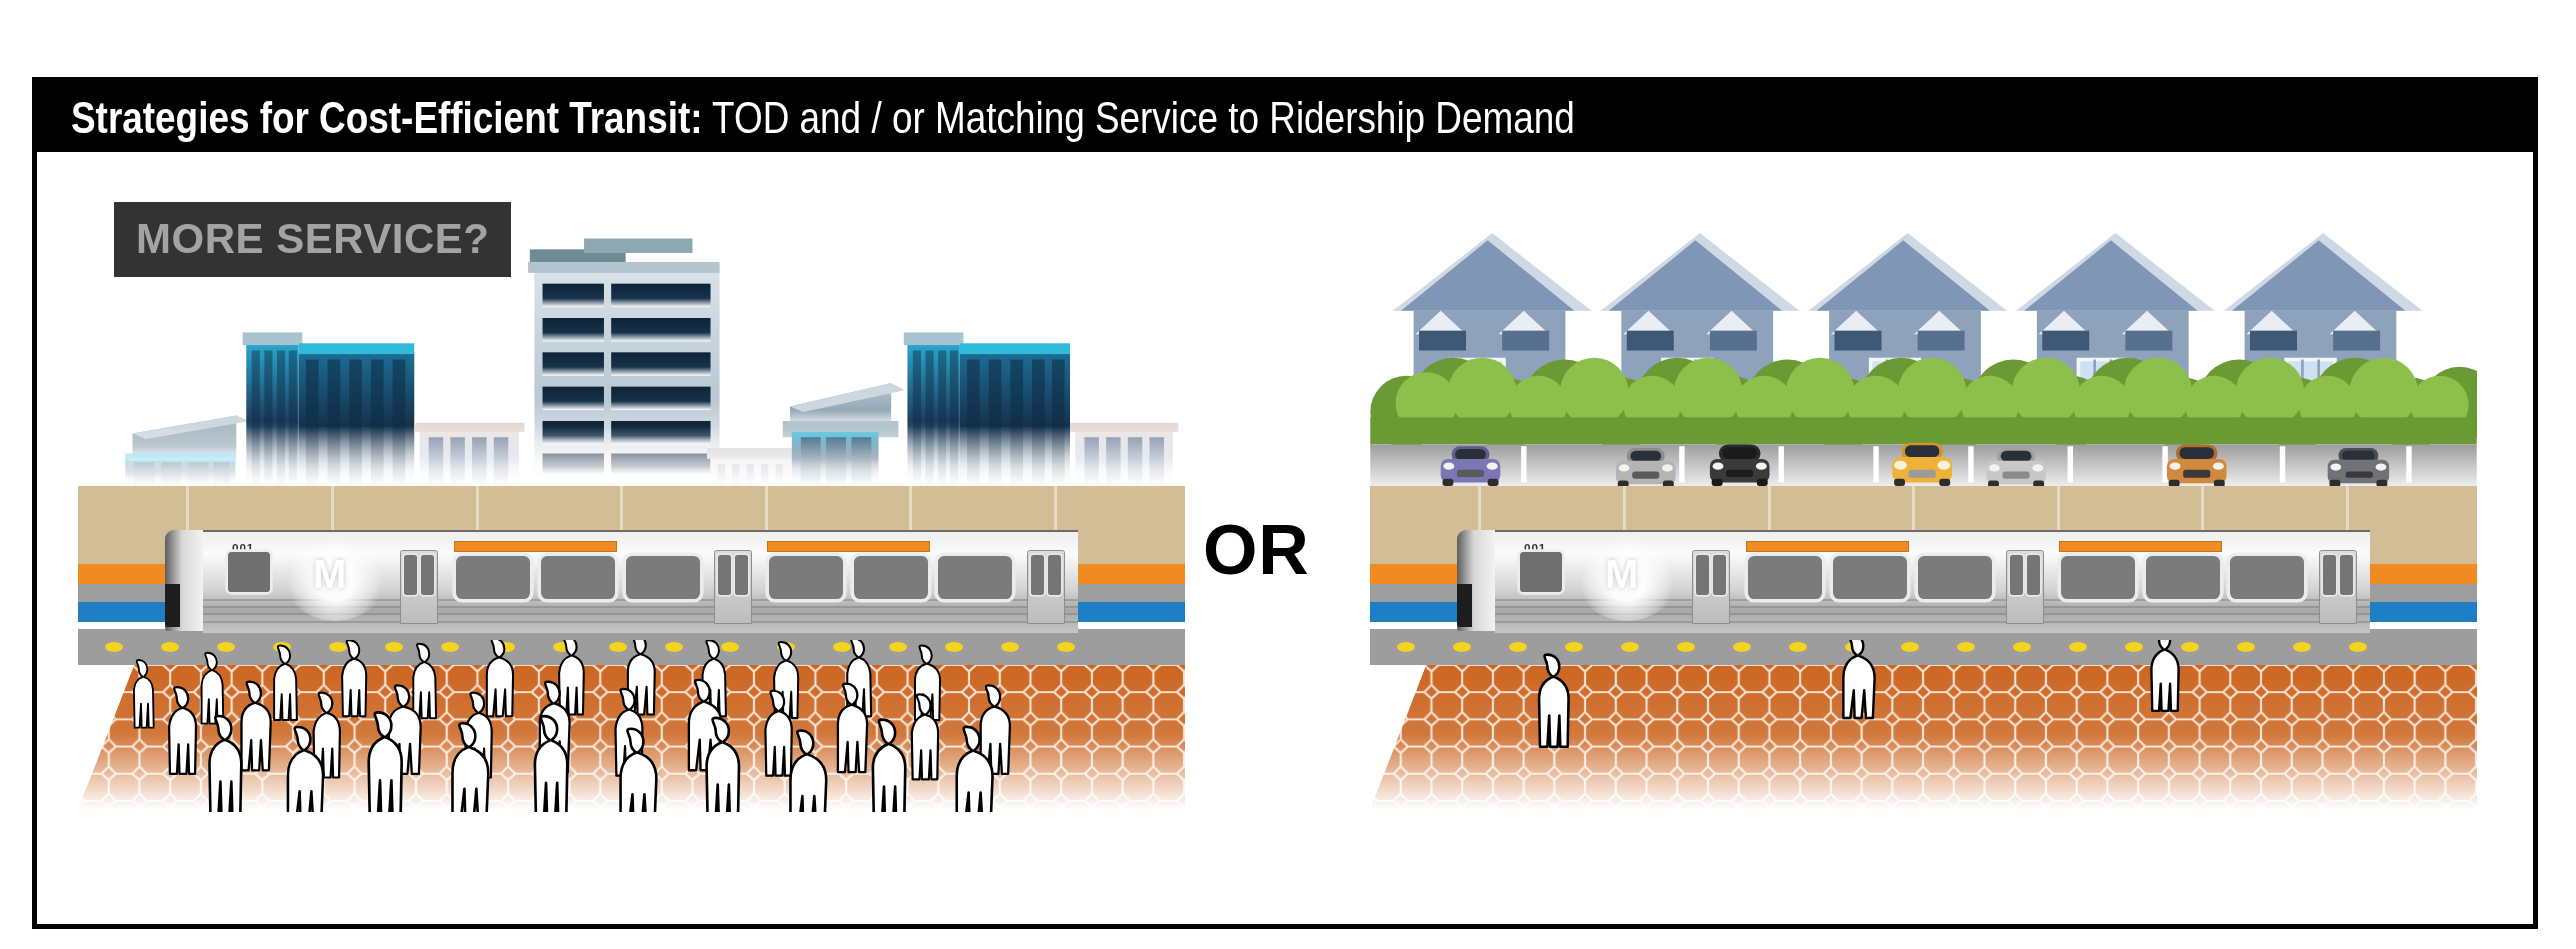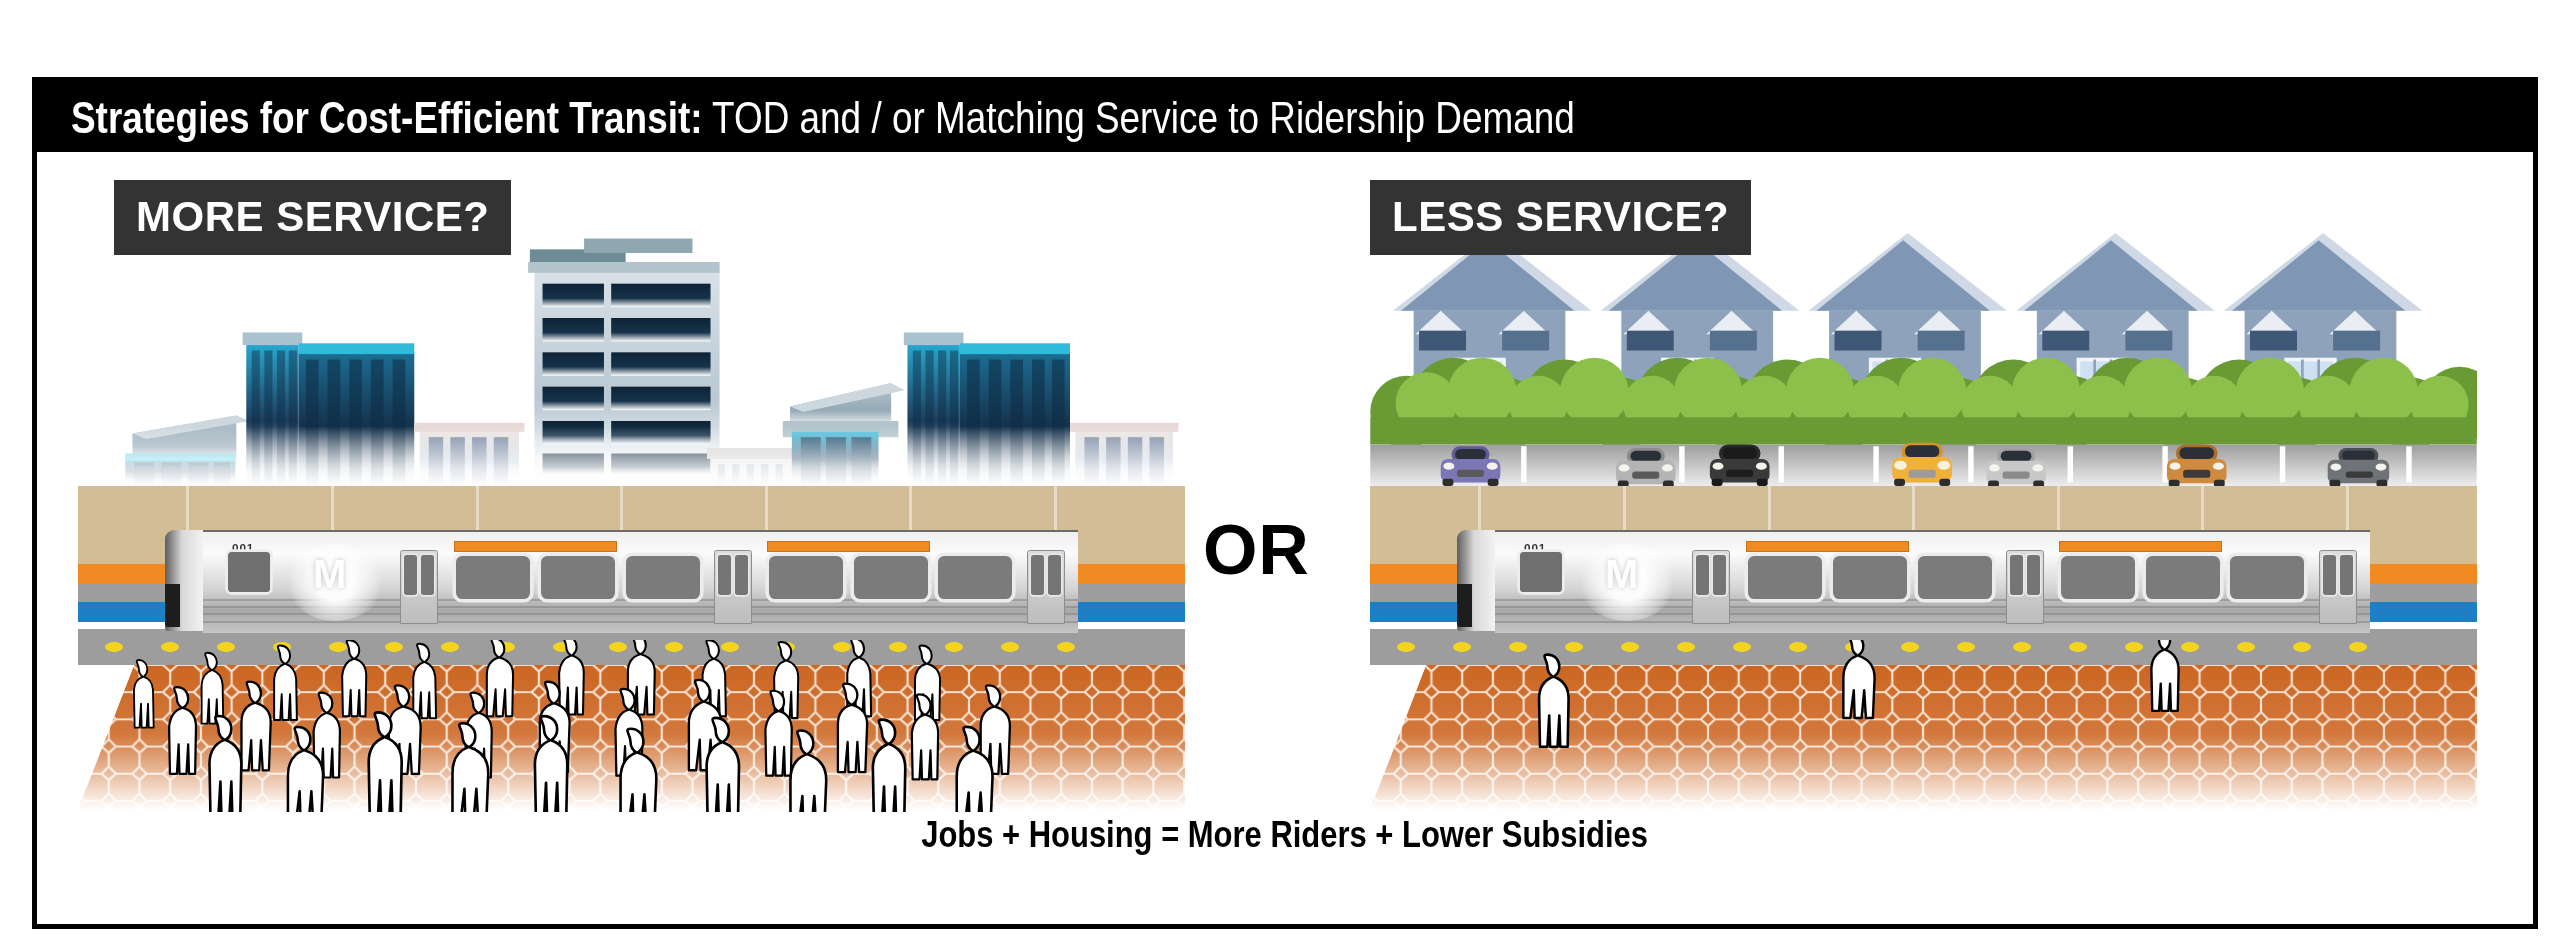--- a/index.html
+++ b/index.html
@@ -53,23 +53,23 @@
   .panel{
     position:absolute;top:0;
     width:1107px;height:660px;
     overflow:hidden;
   }
   .panel.left{left:41px;}
   .panel.right{left:1333px;}
 
   
   .tag{
-    position:absolute;top:28px;
+    position:absolute;top:50px;
     background:#333333;
-    color:#ffffff;
+    color:#a3a3a3;
     font-weight:bold;
     font-size:42px;
     letter-spacing:0.5px;
     padding:12.6px 22px 14.5px 22px;
     z-index:40;
     white-space:nowrap;
   }
   .panel.left .tag{left:36px;}
   .panel.right .tag{left:0px;}
 
@@ -543,21 +543,20 @@
               </g>
           </g>
         </svg>
       </div>
     </div>
 
     <div class="or">OR</div>
 
     <div class="panel right">
 
-      <div class="tag">LESS SERVICE?</div>
 
       <div class="scenery">
         <svg width="1107" height="280" viewBox="0 0 1225 310">
           <defs>
             <linearGradient id="lotG" x1="0" y1="0" x2="0" y2="1">
               <stop offset="0%" stop-color="#9d9d9d"></stop>
                 <stop offset="62%" stop-color="#cfcfcf"></stop>
                 <stop offset="100%" stop-color="#ededed"></stop>
             </linearGradient>
           </defs>
@@ -863,19 +862,16 @@
                 <path d="M14 0 C22 0 27 6 27 13 C27 19 24 22 21 24 C34 28 40 36 40 50 L38 96 L30 96 L28 64 L25 96 L17 96 L16 64 L12 96 L4 96 L4 50 C4 36 9 28 20 24 C17 22 14 19 14 13 C14 6 7 0 14 0 Z"></path>
               </g>
             <g transform="translate(860,-12) scale(0.94)">
                 <path d="M14 0 C22 0 27 6 27 13 C27 19 24 22 21 24 C32 28 37 36 37 48 L36 96 L28 96 L27 64 L25 96 L17 96 L16 64 L14 96 L6 96 L5 48 C5 36 10 28 20 24 C17 22 14 19 14 13 C14 6 7 0 14 0 Z"></path>
               </g>
           </g>
         </svg>
       </div>
     </div>
 
-    <div class="caption">
-      <span>Jobs + Housing = More Riders + Lower Subsidies</span>
-    </div>
 
   </div>
 </div>
 
 
 </body></html>

